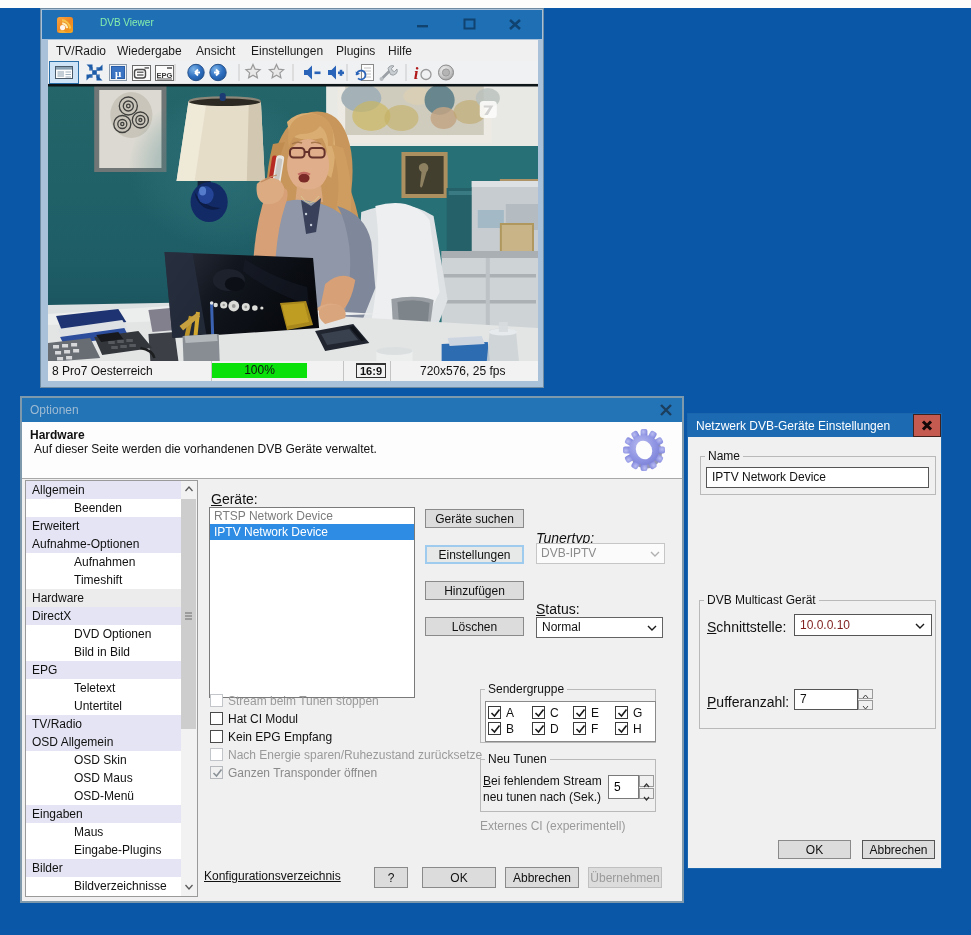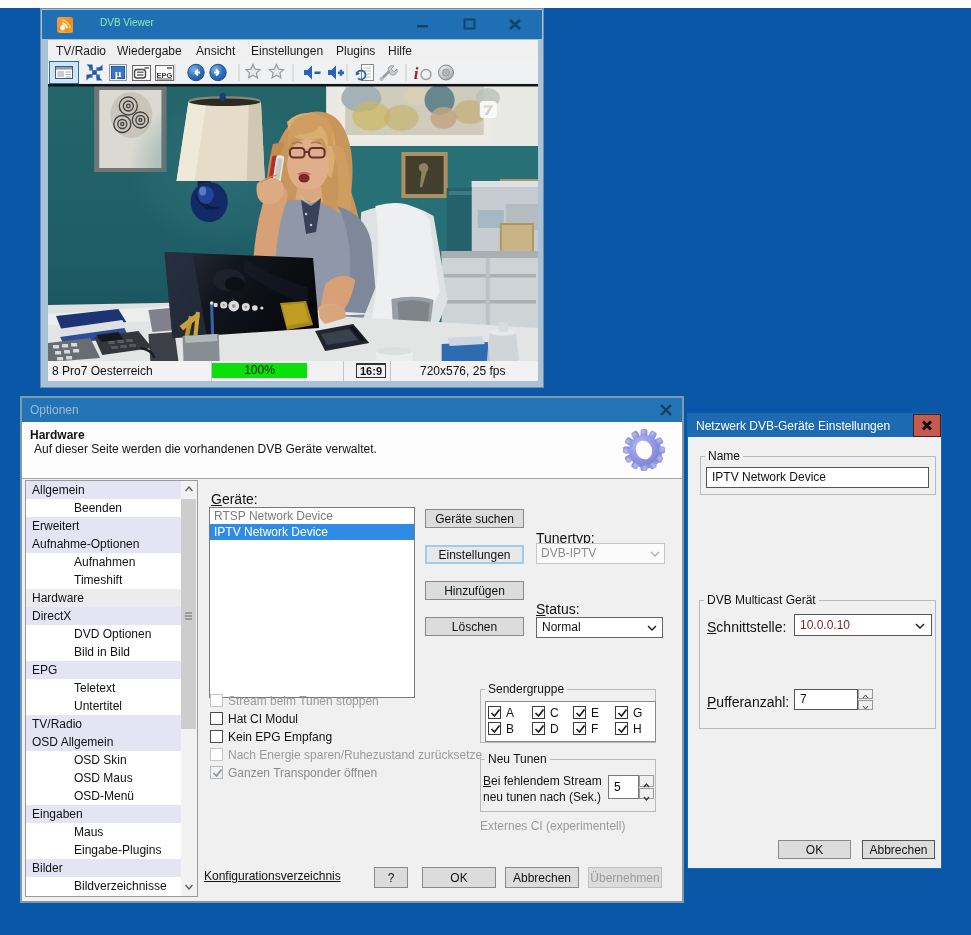--- a/index.html
+++ b/index.html
@@ -496,21 +496,21 @@
 
     <span class="abs lbl" style="left:189px;top:93px;"><u>G</u>eräte:</span>
     <div class="abs" style="left:187px;top:109px;width:206px;height:191px;background:#fff;border:1px solid #7a7a7a;font-size:12px;">
       <div style="height:16px;line-height:16px;padding-left:4px;color:#7c7c7c;">RTSP Network Device</div>
       <div style="height:16px;line-height:16px;padding-left:4px;color:#fff;background:#2e8ce4;">IPTV Network Device</div>
     </div>
     <div class="btn abs" style="left:403px;top:111px;width:99px;height:19px;">Geräte suchen</div>
     <div class="btn abs" style="left:403px;top:147px;width:99px;height:19px;border:2px solid #9ecbee;background:#e7e9e9;">Einstellungen</div>
     <div class="btn abs" style="left:403px;top:183px;width:99px;height:19px;">Hinzufügen</div>
     <div class="btn abs" style="left:403px;top:219px;width:99px;height:19px;">Löschen</div>
-    <span class="abs lbl" style="left:514px;top:132px;"><u>T</u>unertyp:</span>
+    <span class="abs lbl" style="left:514px;top:132px;font-style:italic;"><u>T</u>unertyp:</span>
     <div class="abs" style="left:514px;top:145px;width:129px;height:21px;background:#fbfbfb;border:1px solid #c6c6c6;font-size:12px;color:#8c8c8c;line-height:19px;padding-left:4px;">DVB-IPTV
       <svg class="abs" style="right:4px;top:7px;" width="10" height="6">
           <path d="M1 1 l4 4 4 -4" stroke="#b0b0b0" fill="none" stroke-width="1.4"></path>
         </svg>
     </div>
     <span class="abs lbl" style="left:514px;top:203px;"><u>S</u>tatus:</span>
     <div class="abs" style="left:514px;top:219px;width:127px;height:21px;background:#fff;border:1px solid #636363;font-size:12px;color:#111;line-height:19px;padding-left:5px;">Normal
       <svg class="abs" style="right:5px;top:7px;" width="10" height="6">
           <path d="M1 1 l4 4 4 -4" stroke="#1a1a1a" fill="none" stroke-width="1.4"></path>
         </svg>

